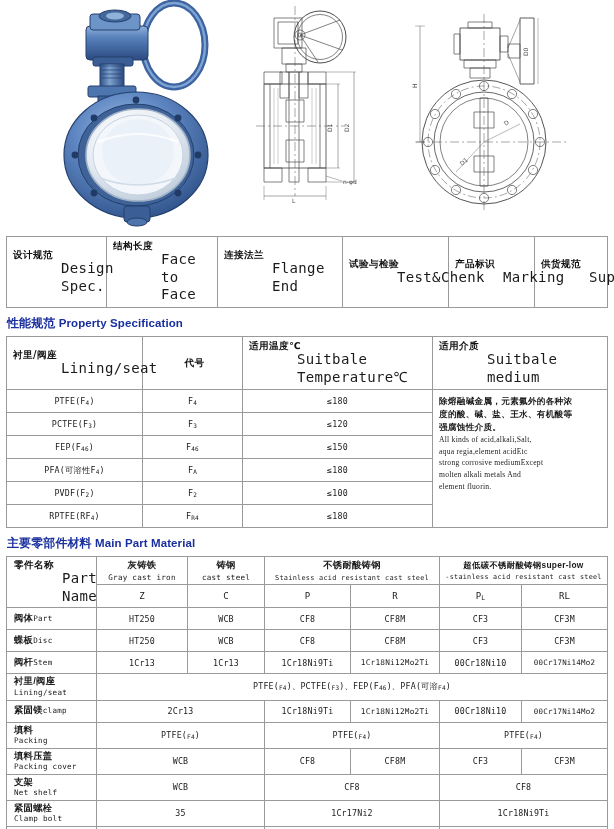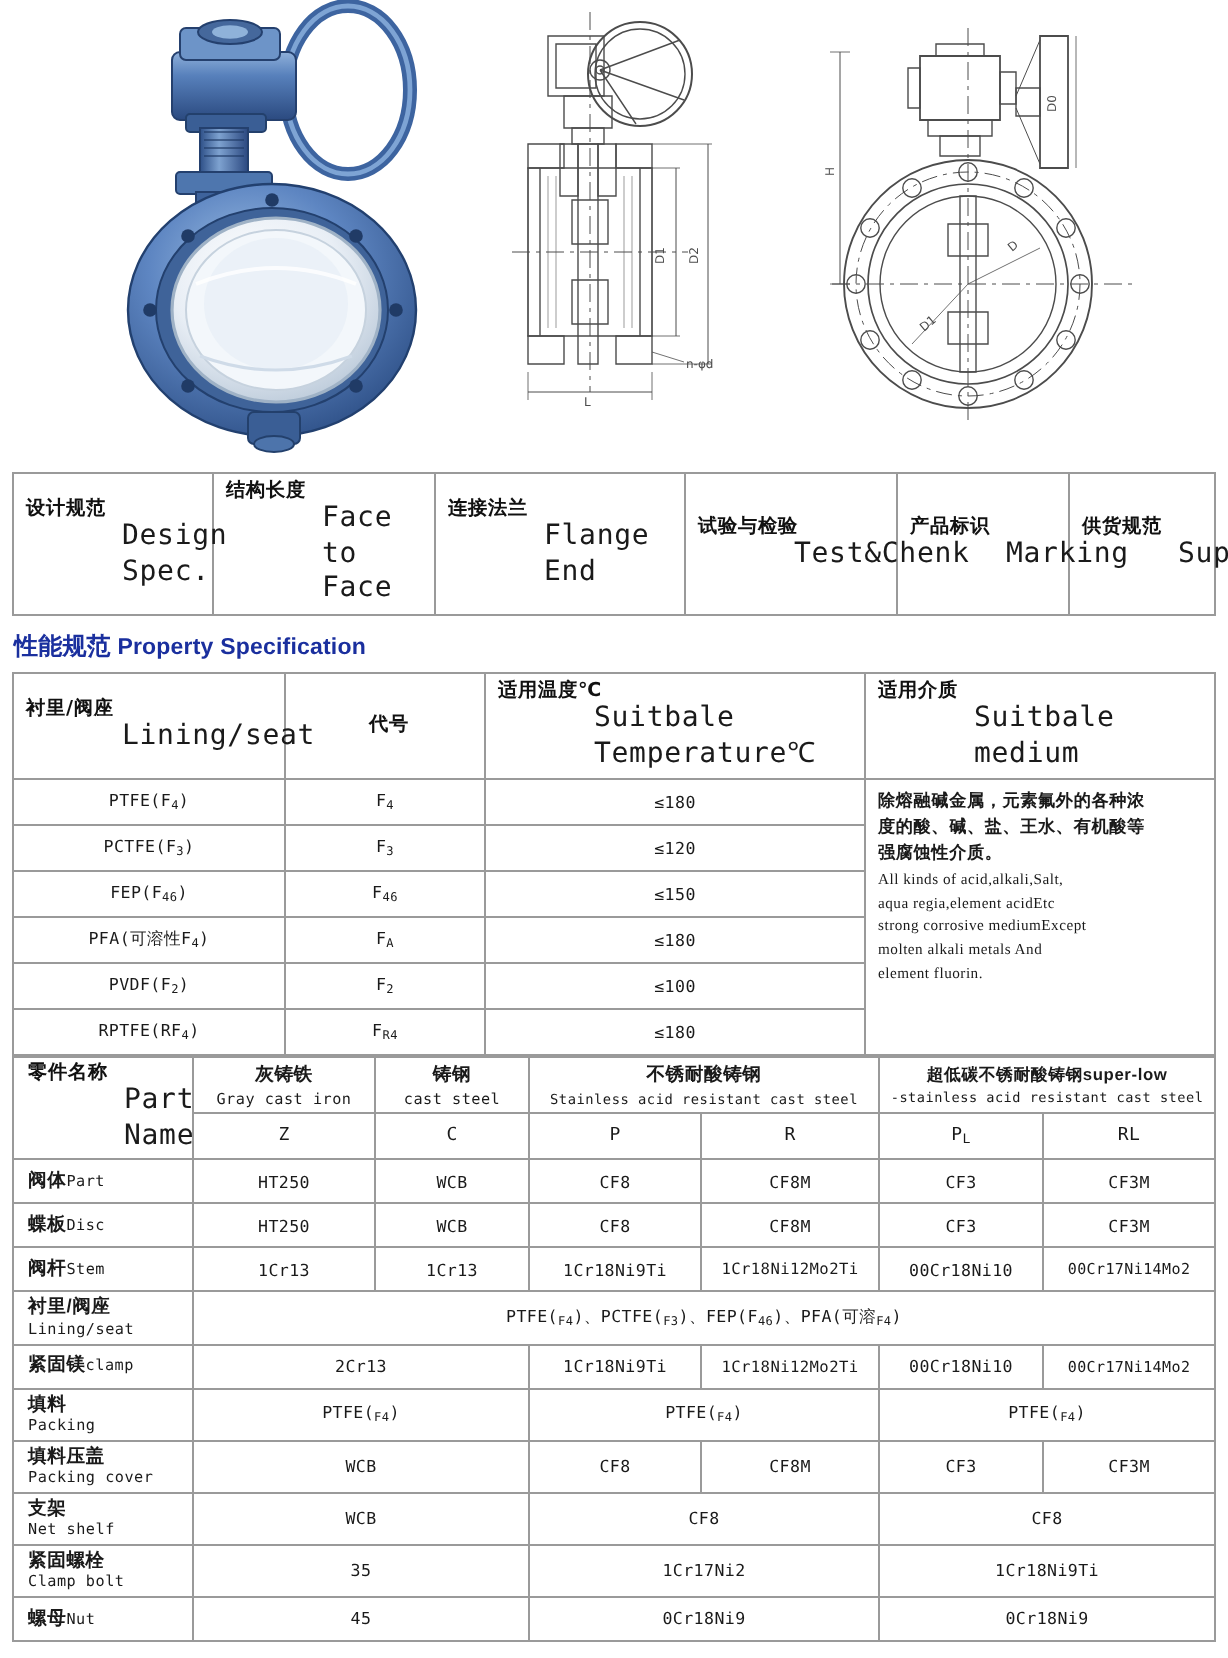--- a/index.html
+++ b/index.html
@@ -373,20 +373,23 @@
         <td class="vcell">≤100</td>
       </tr>
       <tr>
         <td class="lcell vcell"><span>RPTFE(RF</span><sub>4</sub>)</td>
         <td class="vcell"><span>F</span><sub>R4</sub></td>
         <td class="vcell">≤180</td>
       </tr>
     </tbody>
   </table>
 
+  <div class="sec-head sp2">
+    <span class="cn">主要零部件材料</span><span class="en"> Main Part Material</span>
+  </div>
 
   <table class="dt" id="mat-table">
     <colgroup>
       <col style="width:90px">
         <col style="width:91px">
         <col style="width:77px">
       <col style="width:86px">
         <col style="width:89px">
         <col style="width:82px">
         <col style="width:86px">

